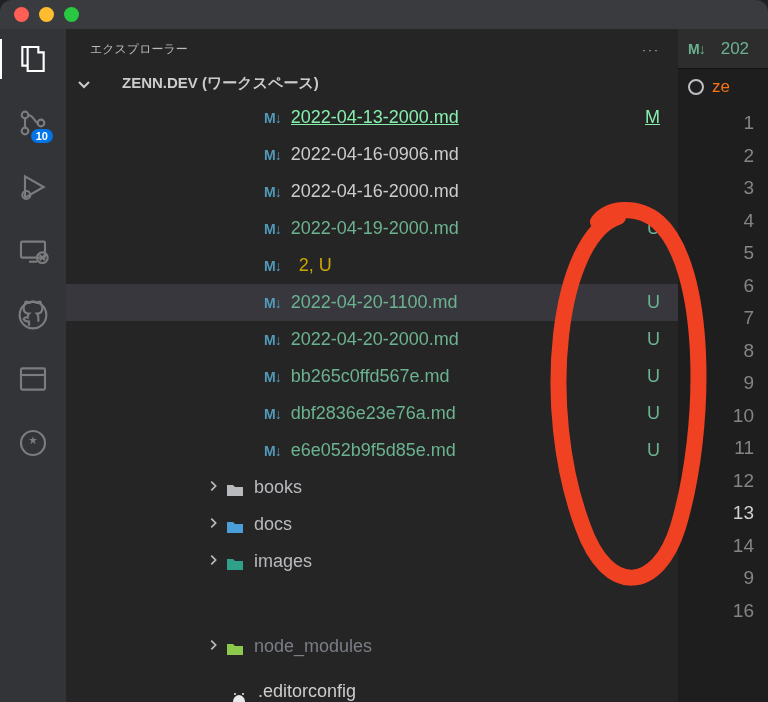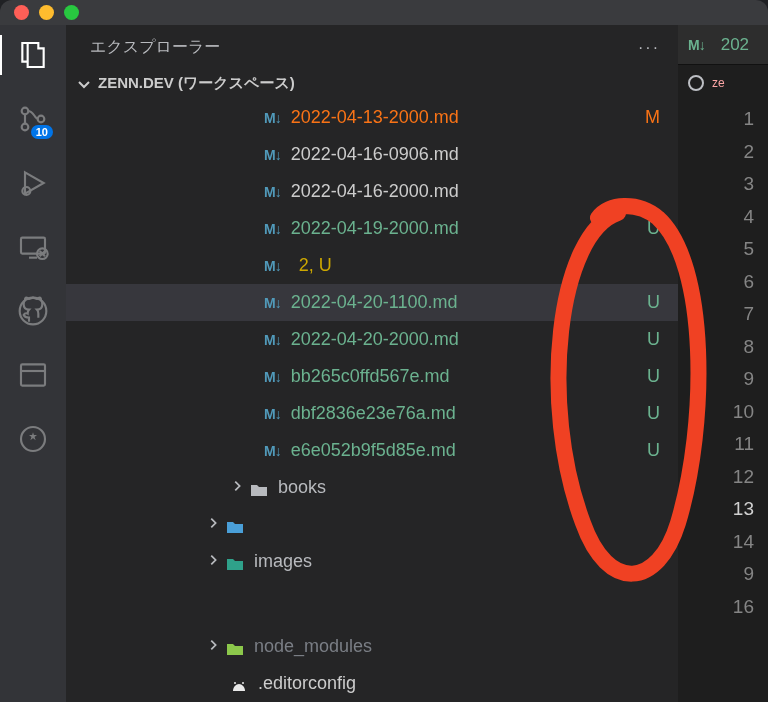--- a/index.html
+++ b/index.html
@@ -10,46 +10,46 @@
 .yellow { background: #febc2e; }
 .green { background: #28c840; }
 .main { display: flex; flex: 1; position: relative; }
 .activitybar { width: 66px; background: #333438; display: flex; flex-direction: column; align-items: center; padding-top: 14px; gap: 32px; }
 .activitybar .act-icon { width: 32px; height: 32px; color: #7b7c7e; position: relative; cursor: pointer; }
 .activitybar .act-icon.active { color: #fff; }
 .activitybar .act-icon.active::before { content:""; position:absolute; left:-17px; top:-4px; width:2px; height:40px; background:#fff; }
 .activitybar svg { width: 32px; height: 32px; stroke: currentColor; fill: none; stroke-width: 1.6; }
 .badge { position: absolute; right: -4px; bottom: -4px; background: #0074e8; color: #fff; border-radius: 10px; font-size: 11px; padding: 1px 5px; font-weight: 600; }
 .sidebar { width: 612px; background: #252526; display: flex; flex-direction: column; }
-.sidebar-header { display: flex; align-items: center; justify-content: space-between; padding: 12px 18px 10px 24px; font-size: 16px; color: #b8babe; }
+.sidebar-header { display: flex; align-items: center; justify-content: space-between; padding: 12px 18px 10px 24px; font-size: 12px; color: #b8babe; }
 .sidebar-header .dots { letter-spacing: 2px; color: #b8babe; }
-.workspace-header { display: flex; align-items: center; padding: 6px 6px 6px 10px; font-size: 15px; font-weight: 700; color: #ccc; cursor: pointer; }
+.workspace-header { display: flex; align-items: center; padding: 6px 6px 6px 10px; font-size: 15px; font-weight: 700; color: #ccc; cursor: pointer; gap: 24px; }
 .workspace-header svg { width:16px; height:16px; stroke:#ccc; fill:none; stroke-width:2; margin-right:6px; }
 .tree { flex: 1; overflow: hidden; }
 .row { display: flex; align-items: center; height: 37px; padding-left: 140px; padding-right: 18px; font-size: 18px; cursor: pointer; position: relative; }
 .row.folder { padding-left: 140px; }
 .row .arrow { width: 14px; margin-right: 6px; color:#b8babe; }
 .row .arrow svg { width:14px; height:14px; stroke:currentColor; fill:none; stroke-width:2; }
 .row.selected { background: #37373d; }
 .md-icon { color:#519aba; font-weight:700; font-size:14px; margin-right:10px; letter-spacing:-1px; }
 .folder-icon { width:18px; height:14px; margin-right:10px; display:inline-block; }
 .folder-icon svg { width:18px; height:14px; }
 .file-name { flex: 1; white-space: nowrap; overflow: hidden; }
 .status { font-size: 18px; margin-left: 8px; }
 .c-default { color: #ccc; }
-.c-modified { color: #f97316; }
+.c-modified { color: #86efac; text-decoration: underline; }
 .c-untracked { color: #6bb28f; }
 .c-warning { color: #cca700; }
 .c-folder { color: #b8babe; }
 .c-dim { color: #7a7e85; }
 .editor-strip { position: absolute; right: 0; top: 0; bottom: 0; width: 90px; background: #1e1e1e; display:flex; flex-direction:column; }
 .tab-row { height:40px; display:flex; align-items:center; padding-left:10px; gap:6px; background:#2d2d2d; border-bottom:1px solid #111; }
 .tab-row .md-icon { color:#6bb28f; }
 .tab-label { color:#6bb28f; font-size:17px; }
-.breadcrumb { height:36px; display:flex; align-items:center; padding-left:10px; gap:8px; color:#fca5a5; font-size:12px; }
+.breadcrumb { height:36px; display:flex; align-items:center; padding-left:10px; gap:8px; color:#f97316; font-size:17px; }
 .breadcrumb .ring { width:16px; height:16px; border:2px solid #bdbfc4; border-radius:50%; display:inline-block; }
 .gutter { flex:1; display:flex; flex-direction:column; align-items:flex-end; padding-right:14px; padding-top:2px; }
 .gutter .ln { font-size:19px; color:#858585; height:32.5px; line-height:32.5px; }
 .gutter .ln.current { color:#d0d0d0; }
 .annotation { position:absolute; pointer-events:none; }
 </style>
 </head>
 <body>
 
 <div class="titlebar">
@@ -163,56 +163,57 @@
         <div class="row" style="padding-left: 198px;">
           <span class="md-icon">M↓</span>
           <span class="file-name c-untracked">dbf2836e23e76a.md</span>
           <span class="status c-untracked">U</span>
         </div>
         <div class="row" style="padding-left: 198px;">
           <span class="md-icon">M↓</span>
           <span class="file-name c-untracked">e6e052b9f5d85e.md</span>
           <span class="status c-untracked">U</span>
         </div>
-        <div class="row folder" style="padding-left: 140px; margin-left: 24px;">
+        <div class="row folder" style="padding-left: 140px;">
           <span class="arrow"><svg viewBox="0 0 16 16">
               <path d="M6 3l5 5-5 5"></path>
             </svg></span>
           <span class="folder-icon"><svg viewBox="0 0 18 14">
               <path d="M1 2h6l2 2h8v9H1z" fill="#b8babe"></path>
             </svg></span>
           <span class="file-name c-folder">books</span>
         </div>
         <div class="row folder" style="padding-left: 140px;">
           <span class="arrow"><svg viewBox="0 0 16 16">
               <path d="M6 3l5 5-5 5"></path>
             </svg></span>
           <span class="folder-icon"><svg viewBox="0 0 18 14">
               <path d="M1 2h6l2 2h8v9H1z" fill="#4a9fd8"></path>
             </svg></span>
+          <span class="file-name c-folder">docs</span>
         </div>
         <div class="row folder" style="padding-left: 140px;">
           <span class="arrow"><svg viewBox="0 0 16 16">
               <path d="M6 3l5 5-5 5"></path>
             </svg></span>
           <span class="folder-icon"><svg viewBox="0 0 18 14">
               <path d="M1 2h6l2 2h8v9H1z" fill="#2fa18a"></path>
             </svg></span>
           <span class="file-name c-folder">images</span>
         </div>
         <div class="row folder" style="padding-left: 140px; margin-top: 48px;">
           <span class="arrow"><svg viewBox="0 0 16 16">
               <path d="M6 3l5 5-5 5"></path>
             </svg></span>
           <span class="folder-icon"><svg viewBox="0 0 18 14">
               <path d="M1 2h6l2 2h8v9H1z" fill="#8cc84b"></path>
             </svg></span>
           <span class="file-name c-dim">node_modules</span>
         </div>
-        <div class="row" style="padding-left: 164px;">
+        <div class="row" style="padding-left: 164px; align-items: flex-end;">
           <span class="folder-icon"><svg viewBox="0 0 18 14">
               <path d="M3 12c0-4 3-7 6-7s6 3 6 7" fill="#e8e8e8"></path>
               <circle cx="5" cy="4" r="1" fill="#e8e8e8"></circle>
               <circle cx="13" cy="4" r="1" fill="#e8e8e8"></circle>
             </svg></span>
           <span class="file-name c-default">.editorconfig</span>
         </div>
       </div>
   </div>
 

